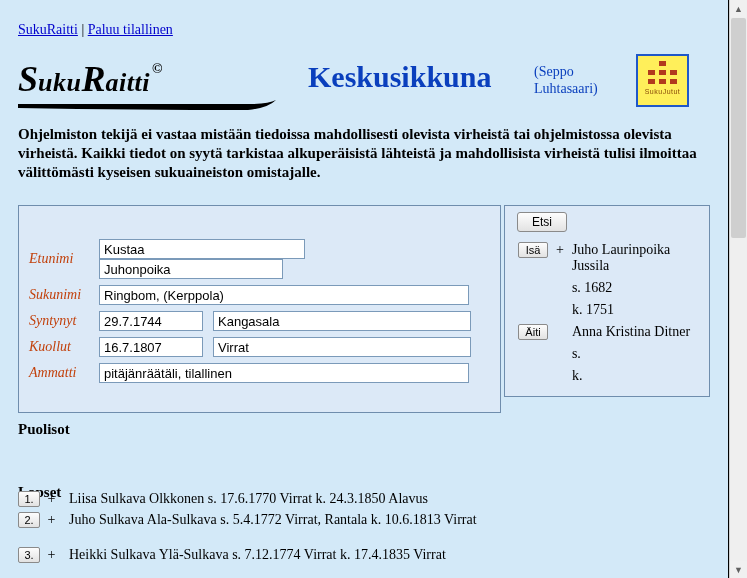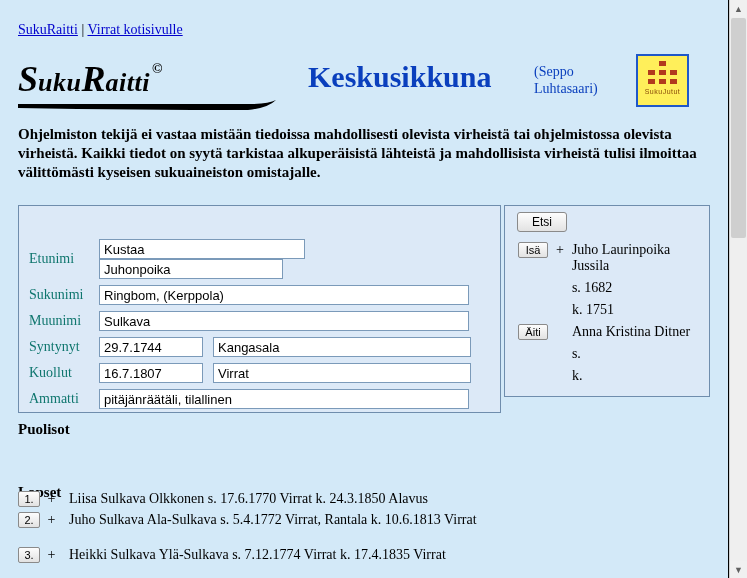--- a/index.html
+++ b/index.html
@@ -181,21 +181,22 @@
     border-collapse: collapse;
     width: 100%;
   }
   .form-panel td {
     padding: 3px 2px;
     vertical-align: middle;
   }
   .form-panel .lbl {
     width: 66px;
     font-size: 14px;
-    color: #0f766e;
+    color: #c2410c;
+    font-style: italic;
   }
   .form-panel input {
     font-family: Arial, sans-serif;
     font-size: 13px;
     height: 20px;
     box-sizing: border-box;
     border: 1px solid #7b9ab9;
     background: #fff;
     padding: 0 4px;
   }
@@ -294,21 +295,21 @@
 </style>
 </head>
 <body>
 
 <div class="viewport">
   <div class="content">
 
     <div class="toplinks">
       <a>SukuRaitti</a>
       <span> | </span>
-      <a>Virrat kotisivulle</a>
+      <a>Paluu tilallinen</a>
     </div>
 
     <div class="logo-row">
       <div class="logo">
         <span class="s1">S</span><span class="rest">uku</span><span class="s2">R</span><span class="rest">aitti</span><sup>©</sup>
       </div>
       <svg class="logo-underline" viewBox="0 0 260 22">
         <path d="M0 6 Q 120 6 230 6 Q 250 6 258 2 Q 250 10 230 12 Q 120 12 0 10 Z" fill="#000"></path>
       </svg>
       <div class="title-main">Keskusikkuna</div>
@@ -348,24 +349,20 @@
           <td>
             <input class="in-med1" value="Kustaa" style="">
             <input class="in-med2" value="Juhonpoika" style="">
           </td>
         </tr>
         <tr>
           <td class="lbl">Sukunimi</td>
           <td><input class="in-wide" value="Ringbom, (Kerppola)" style=""></td>
         </tr>
         <tr>
-          <td class="lbl">Muunimi</td>
-          <td><input class="in-wide" value="Sulkava" style=""></td>
-        </tr>
-        <tr>
           <td class="lbl">Syntynyt</td>
           <td>
             <input class="in-date" value="29.7.1744" style="">
             <input class="in-place" value="Kangasala" style="">
           </td>
         </tr>
         <tr>
           <td class="lbl">Kuollut</td>
           <td>
             <input class="in-date" value="16.7.1807" style="">

